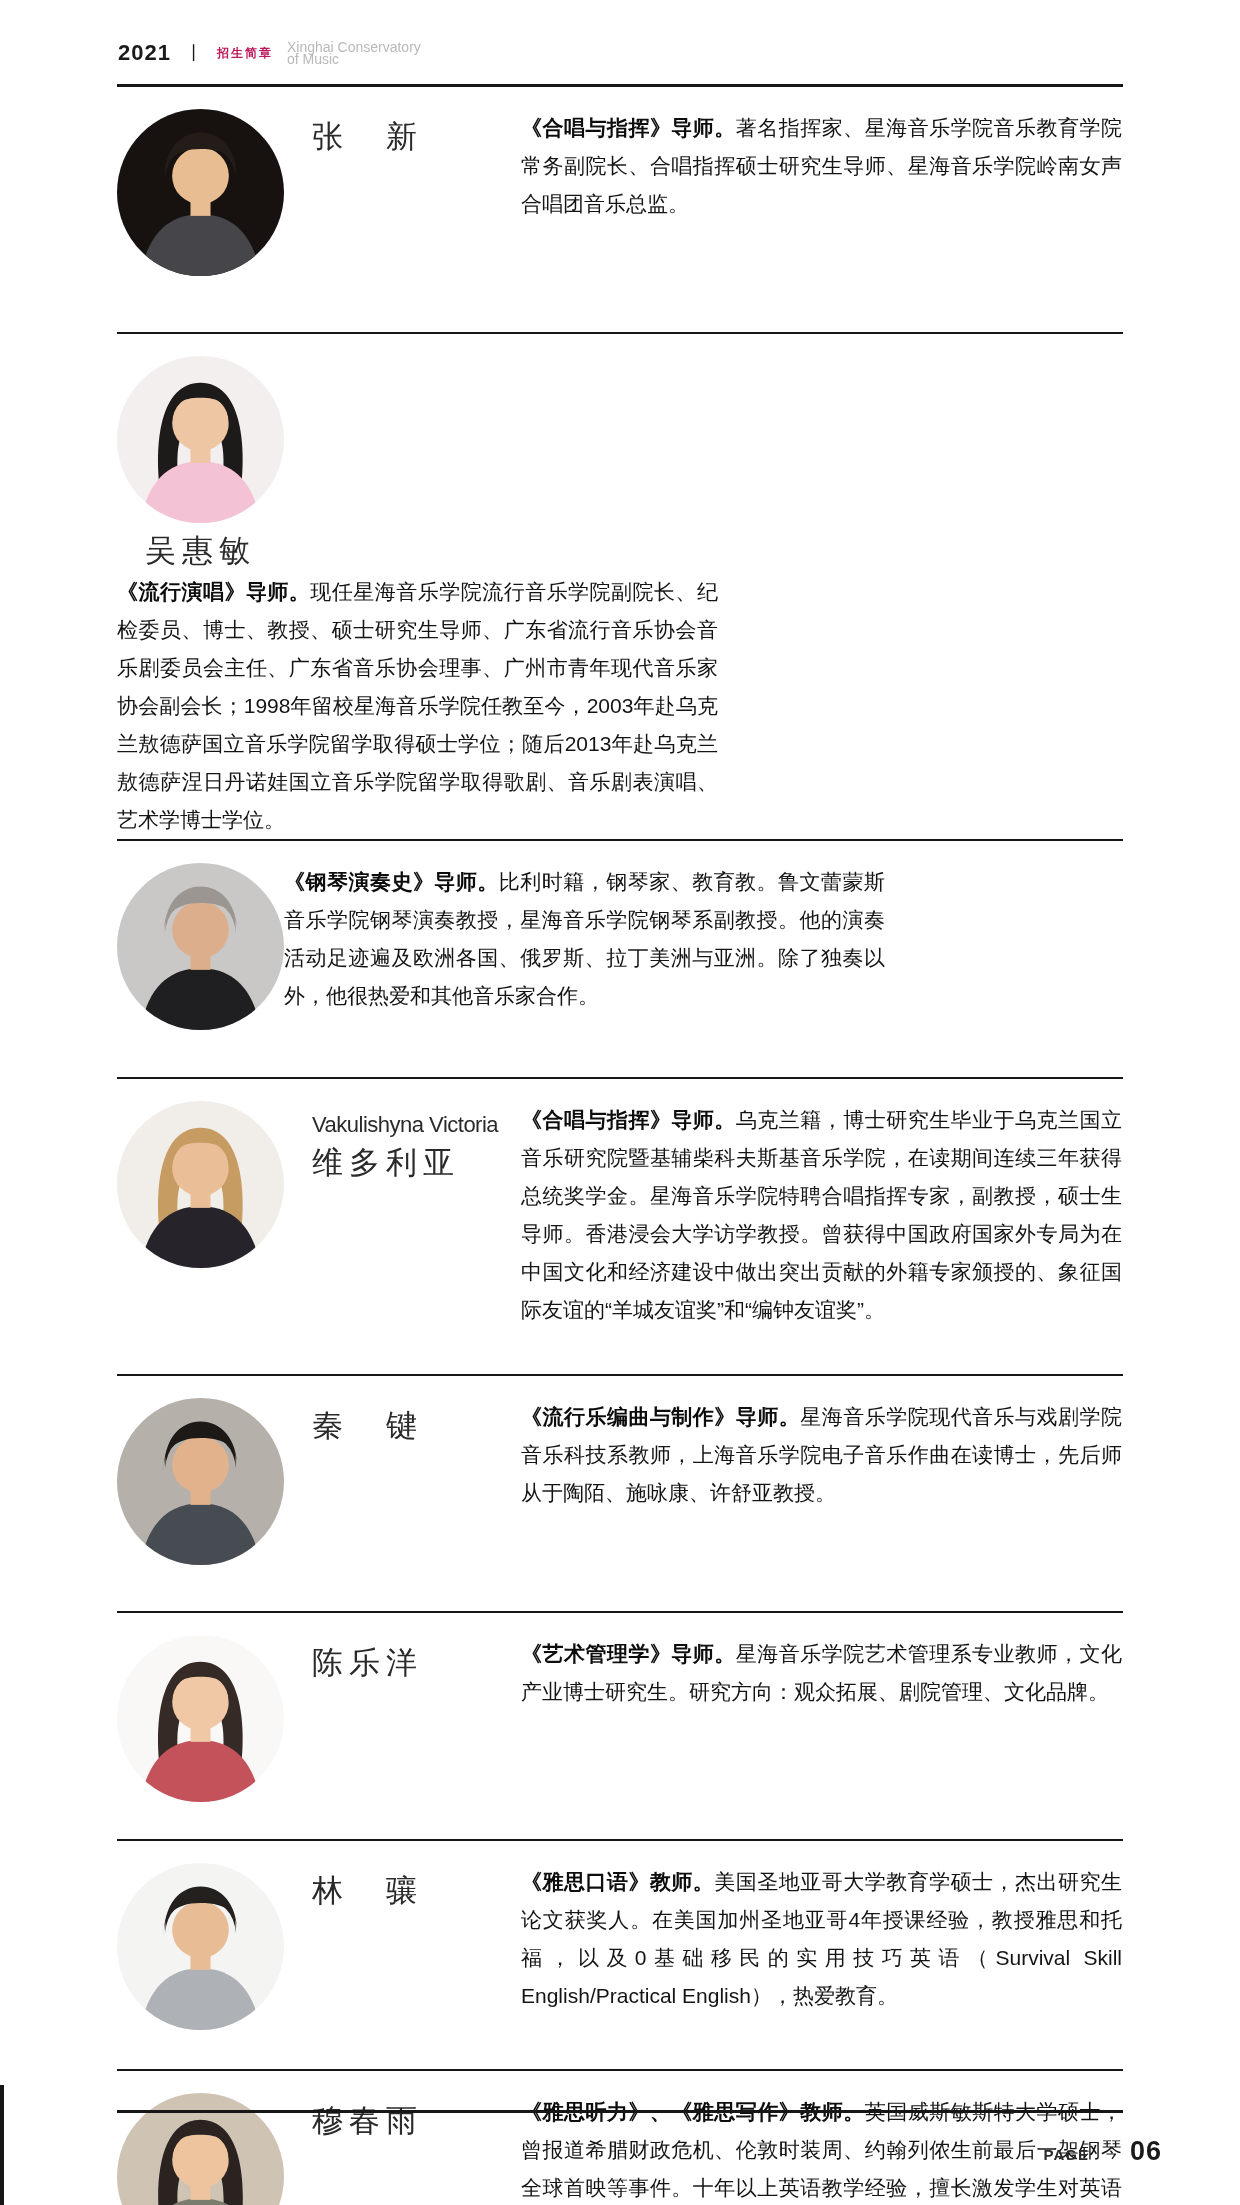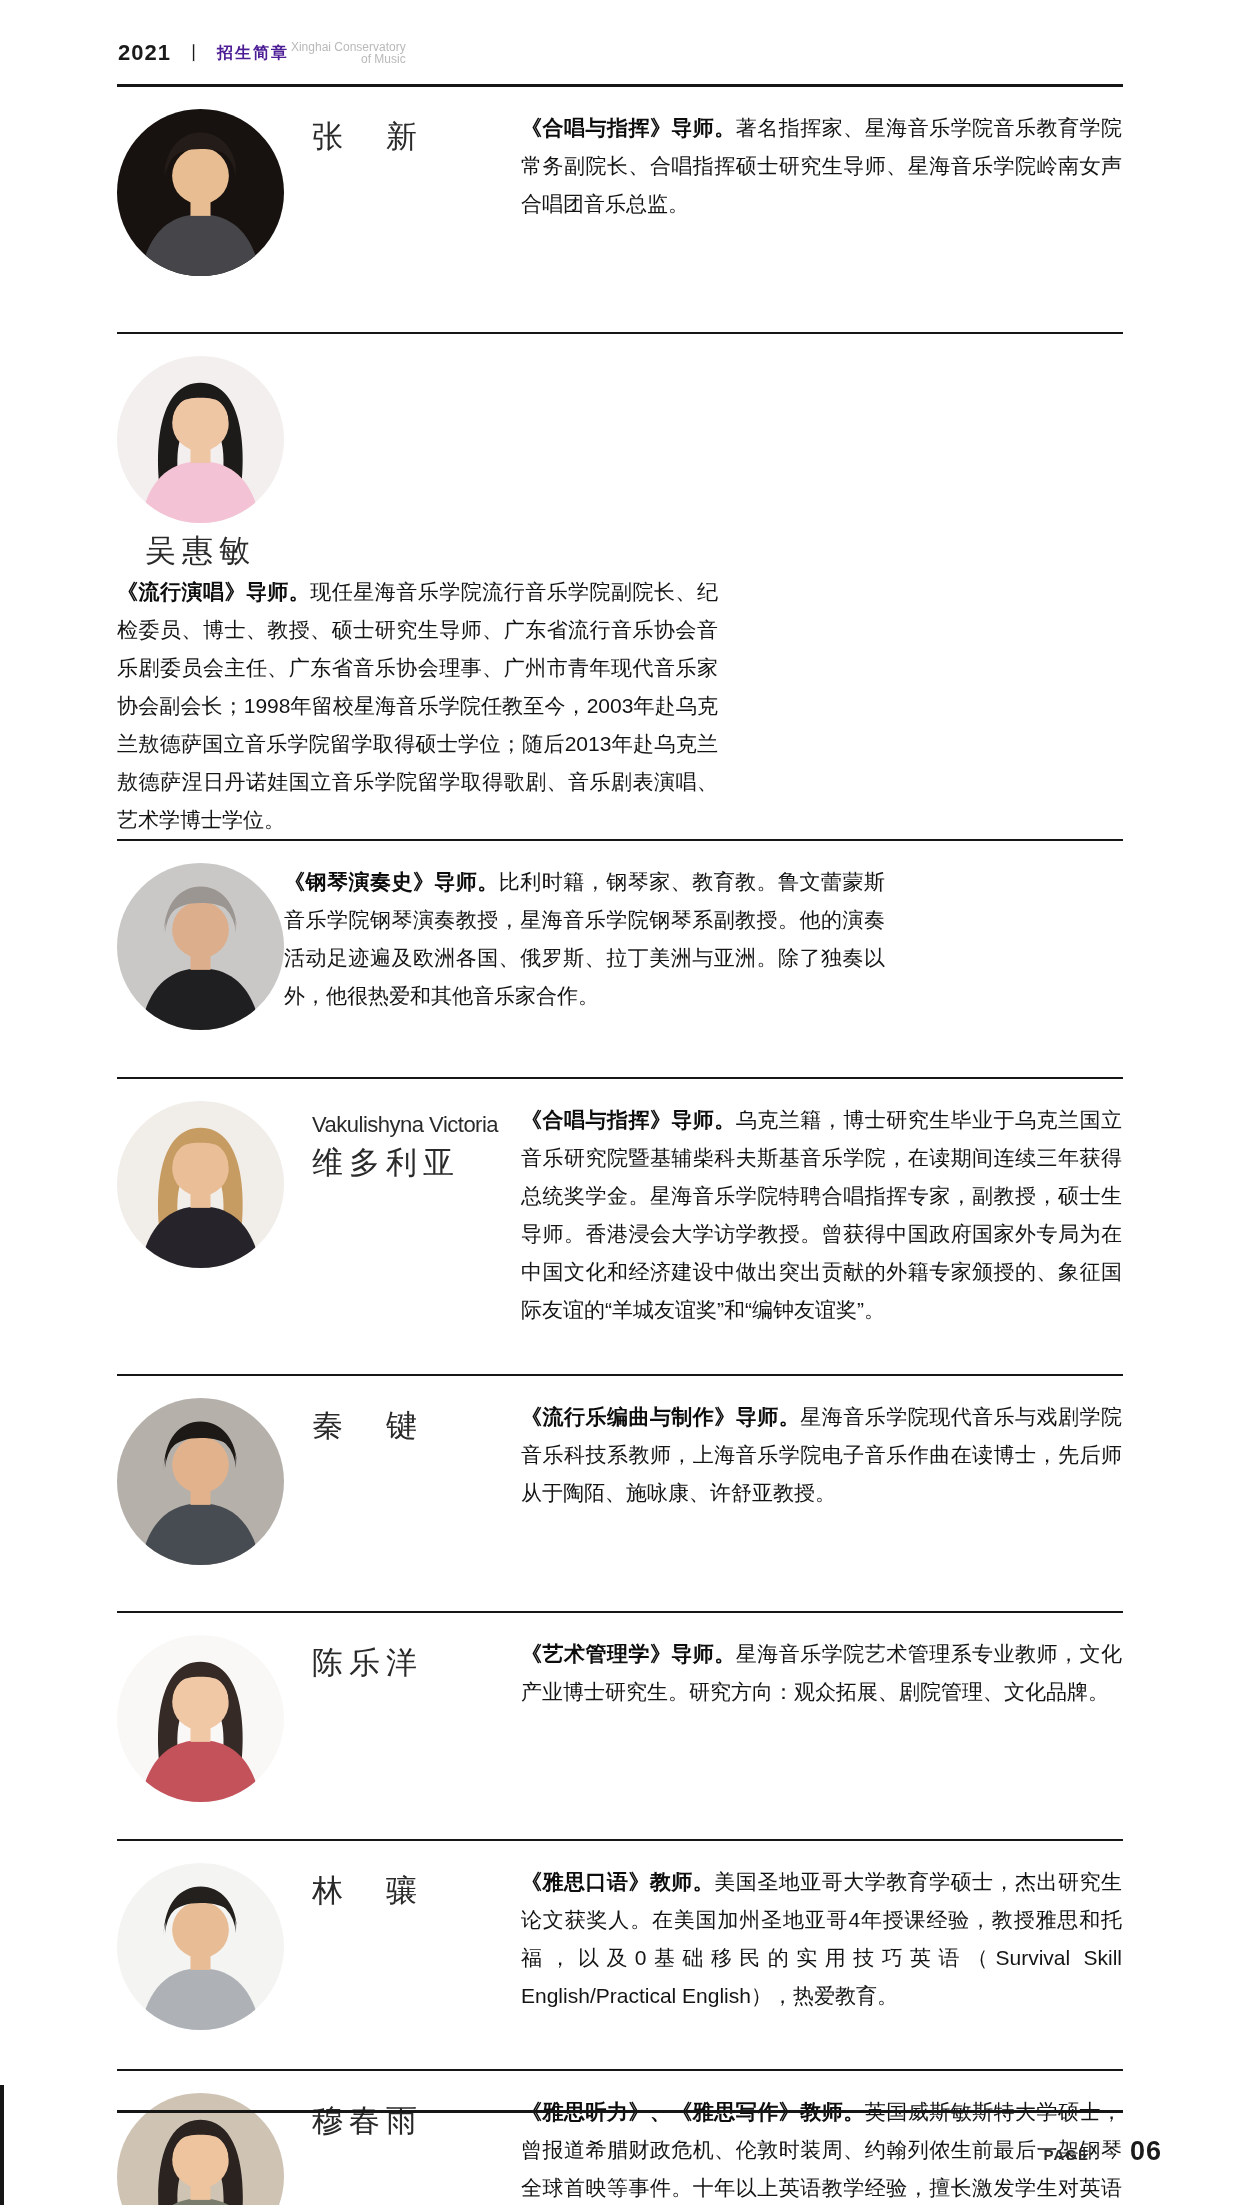--- a/index.html
+++ b/index.html
@@ -4,22 +4,22 @@
 <style>
   html,body{margin:0;padding:0;background:#ffffff;}
   .page{
     position:relative;width:1240px;height:2205px;background:#ffffff;overflow:hidden;
     font-family:Liberation Sans, sans-serif;color:#1a1a1a;
   }
   
   .hdr{position:absolute;left:118px;top:40px;display:flex;align-items:center;}
   .hdr-year{font-size:22px;font-weight:600;letter-spacing:1px;color:#1a1a1a;}
   .hdr-sep{font-size:18px;font-weight:300;margin:0 14px;color:#1a1a1a;}
-  .hdr-title{font-size:16px;font-weight:700;letter-spacing:2px;color:#4c1d95;}
-  .hdr-sub{margin-left:2px;font-size:12px;line-height:12px;color:#b9b9b9;font-weight:500;text-align:right;}
+  .hdr-title{font-size:12px;font-weight:700;letter-spacing:2px;color:#be185d;}
+  .hdr-sub{margin-left:14px;font-size:14px;line-height:12px;color:#b9b9b9;font-weight:500;}
   .rule{position:absolute;left:117px;width:1006px;background:#161616;}
   .rule-header{top:84px;height:3px;}
   .rule-footer{top:2110px;height:3px;}
   
   .rows{position:absolute;left:117px;top:87px;width:1006px;}
   .row{
     box-sizing:border-box;display:flex;align-items:flex-start;
     border-bottom:2px solid #161616;padding-top:22px;
   }
   .row:last-child{border-bottom-width:2px;}

